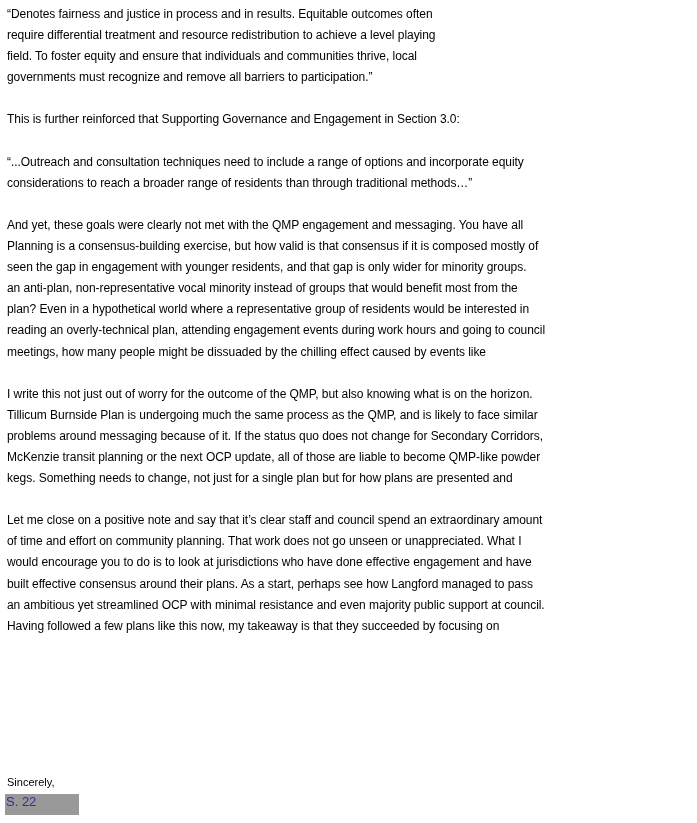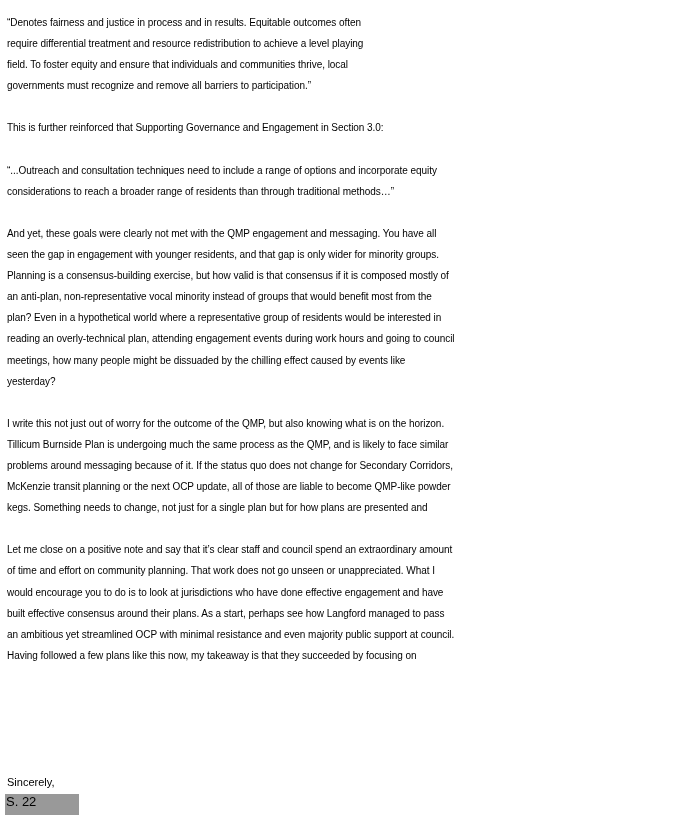--- a/index.html
+++ b/index.html
@@ -11,42 +11,42 @@
       width: 697px;
       height: 823px;
       overflow: hidden;
       position: relative;
       font-family: "Liberation Sans", sans-serif;
       color: #000000;
     }
     .page {
       position: absolute;
       left: 7px;
-      top: 12px;
+      top: 4px;
       width: 688px;
-      font-size: 10px;
+      font-size: 12px;
       line-height: 21.1px;
       letter-spacing: -0.05px;
     }
     .line {
       white-space: nowrap;
       display: block;
       height: 21.1px;
     }
     .gap {
       height: 21.1px;
     }
     .redaction {
       position: absolute;
       left: 5px;
       top: 794px;
       width: 74px;
       height: 21px;
       background: #999999;
-      color: #000000;
+      color: #4c1d95;
       font-family: "Liberation Sans", sans-serif;
       font-size: 13px;
       line-height: 15px;
       padding-left: 1px;
       box-sizing: border-box;
     }
     .signoff {
       position: absolute;
       left: 7px;
       top: 772px;
@@ -69,27 +69,26 @@
     <span class="line">This is further reinforced that Supporting Governance and Engagement in Section 3.0:</span>
   </div>
   <div class="gap"></div>
   <div>
     <span class="line">“...Outreach and consultation techniques need to include a range of options and incorporate equity</span>
     <span class="line">considerations to reach a broader range of residents than through traditional methods…”</span>
   </div>
   <div class="gap"></div>
   <div>
     <span class="line">And yet, these goals were clearly not met with the QMP engagement and messaging. You have all</span>
+    <span class="line">Planning is a consensus-building exercise, but how valid is that consensus if it is composed mostly of</span>
     <span class="line">seen the gap in engagement with younger residents, and that gap is only wider for minority groups.</span>
-    <span class="line">Planning is a consensus-building exercise, but how valid is that consensus if it is composed mostly of</span>
     <span class="line">an anti-plan, non-representative vocal minority instead of groups that would benefit most from the</span>
     <span class="line">plan? Even in a hypothetical world where a representative group of residents would be interested in</span>
     <span class="line">reading an overly-technical plan, attending engagement events during work hours and going to council</span>
     <span class="line">meetings, how many people might be dissuaded by the chilling effect caused by events like</span>
-    <span class="line">yesterday?</span>
   </div>
   <div class="gap"></div>
   <div>
     <span class="line">I write this not just out of worry for the outcome of the QMP, but also knowing what is on the horizon.</span>
     <span class="line">Tillicum Burnside Plan is undergoing much the same process as the QMP, and is likely to face similar</span>
     <span class="line">problems around messaging because of it. If the status quo does not change for Secondary Corridors,</span>
     <span class="line">McKenzie transit planning or the next OCP update, all of those are liable to become QMP-like powder</span>
     <span class="line">kegs. Something needs to change, not just for a single plan but for how plans are presented and</span>
   </div>
   <div class="gap"></div>

